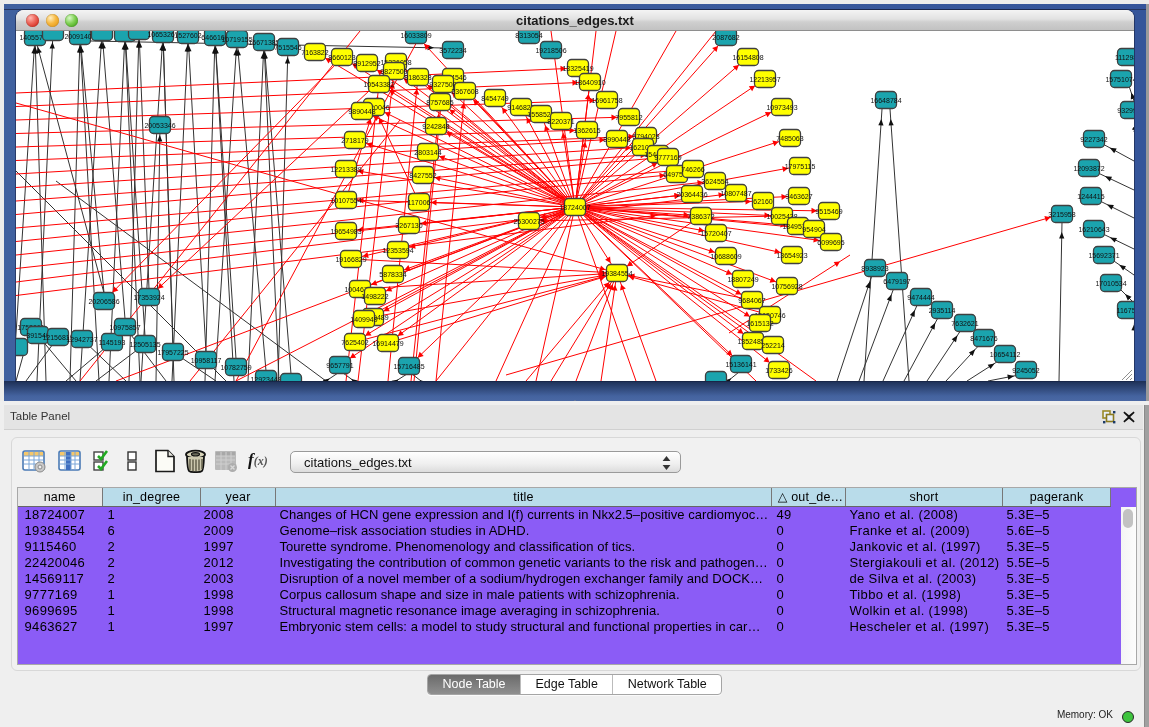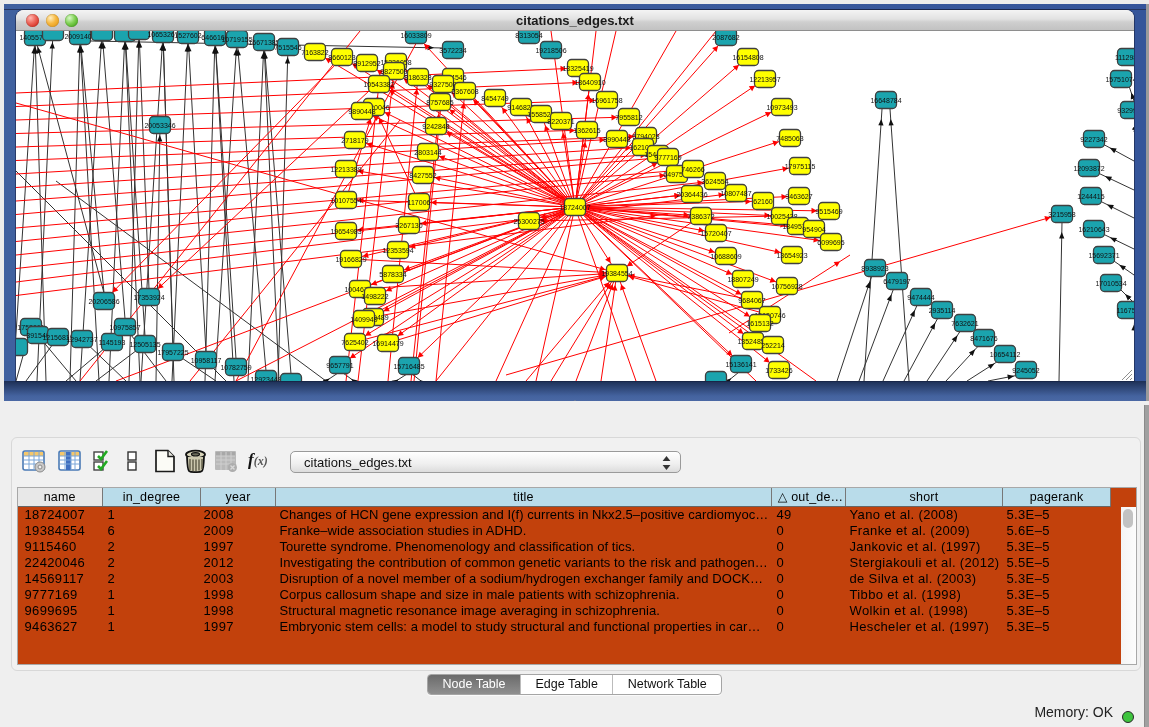--- a/index.html
+++ b/index.html
@@ -22,21 +22,21 @@
 #tphead{position:absolute;left:4px;top:4px;width:1139px;height:25px;background:#e4e4e4;
  border-bottom:1px solid #d0d0d0}
 #tphead span{position:absolute;left:6px;top:5px;font-size:11.5px;color:#333}
 #panel{position:absolute;left:11px;top:36px;width:1130px;height:234px;background:#f1f1f1;
  border:1px solid #d8d8d8;border-radius:6px}
 
 #combo{position:absolute;left:278px;top:13px;width:391px;height:22px;border:1px solid #9a9a9a;
  border-radius:5px;background:linear-gradient(#fff,#efefef 60%,#dcdcdc);font-size:13px;color:#111}
 #combo .lbl{position:absolute;left:13px;top:3px}
 
-#tbl{position:absolute;left:4.5px;top:49px;width:1120px;height:178px;background:#c2410c;
+#tbl{position:absolute;left:4.5px;top:49px;width:1120px;height:178px;background:#8b5cf6;
  border:1px solid #a8a8a8;overflow:hidden}
 table{border-collapse:collapse;table-layout:fixed;width:1077px;font-size:13px;letter-spacing:.35px;color:#000}
 th,td{overflow:hidden;white-space:nowrap;height:16px;padding:0}
 thead th{background:#b9dcea;border-right:1px solid #777;border-bottom:1px solid #666;
  height:18px;font-weight:normal;font-size:12.5px;letter-spacing:.2px;text-align:center}
 thead th.c1{background:#e8e8e8}
 td{padding-left:4px}
 td.c2,td.c5{padding-left:5px}
 .c1{width:85px}.c2{width:98px}.c3{width:75px}.c4{width:496px}.c5{width:74px}
 .c6{width:157px}.c7{width:108px}
@@ -44,21 +44,21 @@
 
 #sb{position:absolute;right:0px;top:19px;width:15px;height:158px;background:linear-gradient(90deg,#f4f4f4,#fcfcfc)}
 #sbthumb{position:absolute;left:2.5px;top:2px;width:10px;height:19px;background:#c2c2c2;border-radius:5px}
 
 #tabs{position:absolute;left:427px;top:273px;height:21px;border:1px solid #a5a5a5;border-radius:4px;
  background:#fff;font-size:12.5px;display:flex;overflow:hidden;
  box-shadow:0 1px 0 rgba(255,255,255,.7)}
 #tabs div{padding:2px 14.5px 0 14.5px;height:100%;color:#111}
 #tabs div.sel{background:linear-gradient(#6b6b6b,#8f8f8f);color:#fff}
 #tabs div.mid{border-left:1px solid #bbb;border-right:1px solid #bbb}
-#mem{position:absolute;right:36px;bottom:7px;font-size:14px;color:#222}
+#mem{position:absolute;right:36px;bottom:7px;font-size:10px;color:#222}
 #memdot{position:absolute;right:15px;bottom:4px;width:12px;height:12px;border-radius:50%;
  background:#3ec43e;border:1px solid #2a2a2a}
 #rstrip{position:absolute;right:0;top:4px;width:5px;height:322px;background:#a0a0a0;border-left:1px solid #8a8a8a}
 
 .ic{position:absolute;top:11px}
 svg text{font-family:"Liberation Sans",sans-serif}
 </style></head><body>
 <div class="abs" id="frame">
     <div class="topline"></div>
   </div>
@@ -709,20 +709,33 @@
       <path d="M11 1 L1 11 M11 5 L5 11 M11 9 L9 11" stroke="#8f8f8f" stroke-width="1"></path>
     </svg>
   <div id="titlebar">
     <div class="tl" style="left:10px;background:radial-gradient(circle at 4.5px 4px,#ffb8b0,#ee6a5f 40%,#d8362a 75%,#b01e14);box-shadow:inset 0 0 1px #831a10"></div>
     <div class="tl" style="left:29.5px;background:radial-gradient(circle at 4.5px 4px,#ffeebe,#f6b73e 45%,#e89e1c 80%);box-shadow:inset 0 0 1px #92600a"></div>
     <div class="tl" style="left:49px;background:radial-gradient(circle at 4.5px 4px,#d8f8c8,#7ed052 45%,#4daa23 80%);box-shadow:inset 0 0 1px #2e6e0e"></div>
     <div id="title">citations_edges.txt</div>
   </div>
 </div>
 <div class="abs" id="tp">
+  <div id="tphead">
+      <span>Table Panel</span>
+    <svg width="14" height="14" style="position:absolute;right:27px;top:5px" viewBox="0 0 14 14">
+      <rect x="1" y="1" width="7" height="7" fill="#e8f0fa" stroke="#9a8a28" stroke-width="1.6"></rect>
+      <rect x="4.5" y="4.5" width="7" height="7" fill="#e8f0fa" stroke="#8a7a20" stroke-width="1.6"></rect>
+      <rect x="11" y="1" width="2.4" height="2.4" fill="#1c3a68"></rect>
+      <rect x="1" y="11" width="2.4" height="2.4" fill="#1c3a68"></rect>
+      <rect x="11" y="11" width="2.4" height="2.4" fill="#1c3a68"></rect>
+    </svg>
+    <svg width="12" height="12" style="position:absolute;right:8px;top:6px" viewBox="0 0 13 13">
+      <path d="M1.5 0.5 L6.5 4.6 L11.5 0.5 L12.6 1.8 L7.8 6.5 L12.6 11.2 L11.5 12.5 L6.5 8.4 L1.5 12.5 L0.4 11.2 L5.2 6.5 L0.4 1.8 Z" fill="#111"></path>
+    </svg>
+  </div>
   <div id="panel">
 
     <svg class="ic" style="left:10px" width="24" height="24" viewBox="0 0 24 24">
       <rect x="1" y="2" width="21" height="19" rx="2" fill="#fff" stroke="#4a7ab5" stroke-width="1.6"></rect>
       <rect x="2" y="3" width="19" height="4" fill="#f5c76a"></rect>
       <path d="M2 7h19M2 11h19M2 15h19M7 3v18M12 3v18M17 3v18" stroke="#7aa6d8" stroke-width="1"></path>
       <circle cx="18" cy="18" r="5" fill="#c9c9c9" stroke="#8a8a8a"></circle>
       <circle cx="18" cy="18" r="2" fill="#efefef" stroke="#8a8a8a"></circle>
     </svg>
     <svg class="ic" style="left:46px" width="24" height="24" viewBox="0 0 24 24">
@@ -786,21 +799,21 @@
               <td class="c3">2008</td>
               <td class="c4">Changes of HCN gene expression and I(f) currents in Nkx2.5–positive cardiomyoc…</td>
               <td class="c5">49</td>
               <td class="c6">Yano et al. (2008)</td>
               <td class="c7">5.3E–5</td>
             </tr>
             <tr>
               <td class="c1">19384554</td>
               <td class="c2">6</td>
               <td class="c3">2009</td>
-              <td class="c4">Franke–wide association studies in ADHD.</td>
+              <td class="c4">Genome–risk association studies in ADHD.</td>
               <td class="c5">0</td>
               <td class="c6">Franke et al. (2009)</td>
               <td class="c7">5.6E–5</td>
             </tr>
             <tr>
               <td class="c1">9115460</td>
               <td class="c2">2</td>
               <td class="c3">1997</td>
               <td class="c4">Tourette syndrome. Phenomenology and classification of tics.</td>
               <td class="c5">0</td>

